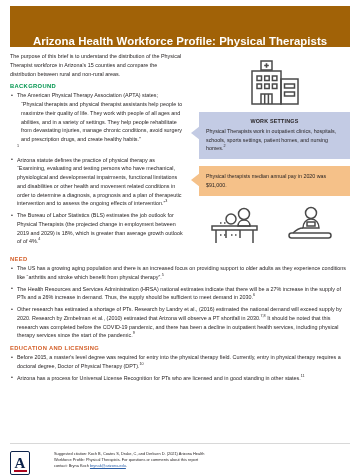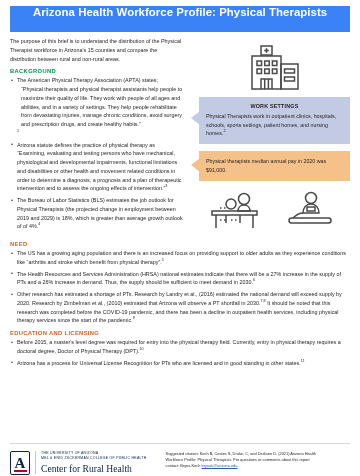--- a/index.html
+++ b/index.html
@@ -7,23 +7,23 @@
     width: 360px; height: 476px;
     background: #ffffff;
     font-family: "Liberation Sans", sans-serif;
     overflow: hidden;
   }
   .page { position: relative; width: 360px; height: 476px; padding: 0; }
 
   
   .header-bar {
     margin: 6px 10px 0 10px;
-    background: #3b82f6;
-    height: 26px;
-    display: flex; align-items: flex-start; justify-content: center;
+    background: #a16207;
+    height: 41px;
+    display: flex; align-items: flex-end; justify-content: center;
   }
   .header-title {
     color: #ffffff;
     font-size: 11.4px;
     font-weight: bold;
     letter-spacing: .05px;
     white-space: nowrap;
   }
 
   
@@ -238,24 +238,19 @@
       </li>
     </ul>
   </div>
 
   <div class="footer">
     <div class="rule"></div>
     <div class="footer-row">
       <div class="ua-logo">
         <span>A</span>
       </div>
-      <div class="ua-text">
-        <div class="ua-line1">THE UNIVERSITY OF ARIZONA</div>
-        <div class="ua-line2">MEL &amp; ENID ZUCKERMAN COLLEGE OF PUBLIC HEALTH</div>
-        <div class="ua-crh">Center for Rural Health</div>
-      </div>
       <div class="cite">
         <span>Suggested citation: Koch B, Coates S, Drake, C, and Derksen D. (2021) Arizona Health Workforce Profile: Physical Therapists. For questions or comments about this report contact: Bryna Koch </span><a href="#">brynak@arizona.edu</a><span>.</span>
       </div>
     </div>
   </div>
 
 </div>
 
 </body></html>

